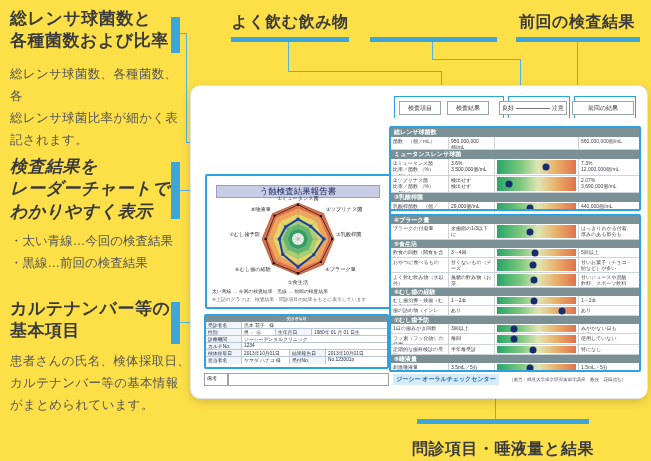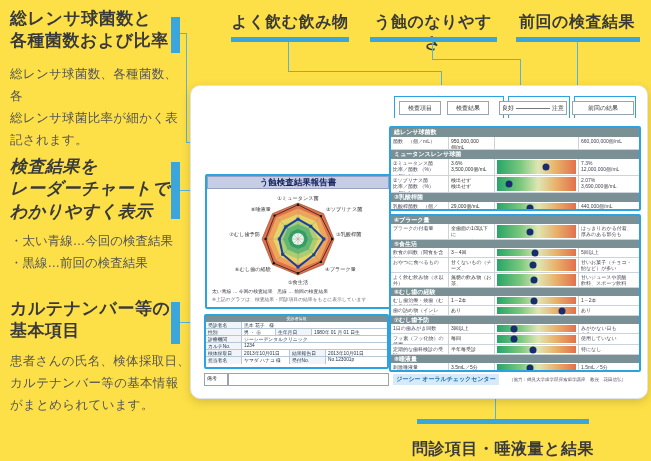--- a/index.html
+++ b/index.html
@@ -29,22 +29,22 @@
   .trow{display:flex;border-bottom:1px solid #ccd3da;box-sizing:border-box;font-size:5px;color:#333;
         line-height:1.25;overflow:hidden;background:#fff;}
   .c-label{width:58px;padding:1px 2px;border-right:1px solid #ccd3da;box-sizing:border-box;overflow:hidden;color:#445;}
   .c-val{width:46px;padding:1px 2px;border-right:1px solid #ccd3da;box-sizing:border-box;overflow:hidden;}
   .c-grad{width:84px;position:relative;border-right:1px solid #ccd3da;box-sizing:border-box;}
   .grad{position:absolute;left:2px;right:2px;top:1px;bottom:1px;
         background:linear-gradient(90deg,#27a567 0%,#7cc87f 30%,#dfe6b4 52%,#e9b36b 74%,#e2714b 100%);}
   .dot{position:absolute;width:7px;height:7px;border-radius:50%;background:#172d6e;top:50%;transform:translate(-50%,-50%);}
   .c-prev{flex:1;padding:1px 2px;box-sizing:border-box;overflow:hidden;color:#445;}
   
-  .r-title{height:13px;margin:0;background:#c7cde4;border:1px solid #97a0c0;box-sizing:border-box;
-           display:flex;align-items:center;justify-content:center;font-weight:bold;font-size:8.5px;color:#15235c;}
+  .r-title{height:13px;margin:9px;background:#c7cde4;border:1px solid #97a0c0;box-sizing:border-box;
+           display:flex;align-items:center;justify-content:center;font-weight:normal;font-size:8.5px;color:#15235c;}
   .r-legend{position:absolute;left:5px;top:112px;font-size:4.8px;line-height:1.7;color:#334;}
   
   .prow{display:flex;border-bottom:1px solid #b9c6d6;font-size:4.8px;color:#234;box-sizing:border-box;overflow:hidden;}
   .plabel{width:36px;background:#f1f5fa;border-right:1px solid #b9c6d6;padding:0 2px;box-sizing:border-box;overflow:hidden;}
   .pval{flex:1;padding:0 2px;overflow:hidden;box-sizing:border-box;}
   .pteal{background:#7a9094;color:#fff;font-size:4px;text-align:center;line-height:6px;overflow:hidden;}
   .remcell{border:1px solid #9aa4ae;box-sizing:border-box;font-size:5px;color:#333;padding:1px 2px;overflow:hidden;background:#fff;}
   .foot-left{background:#d6ebf7;color:#1e6db2;font-weight:bold;font-size:6px;display:flex;align-items:center;
              justify-content:center;overflow:hidden;}
   .foot-right{font-size:4.5px;color:#556;overflow:hidden;white-space:nowrap;}
@@ -79,21 +79,20 @@
 カルテナンバー等の基本情報
 がまとめられています。</div>
   <div class="abs lineH" style="left:180px;top:322px;width:24px;"></div>
 
   <div class="abs top-label" style="left:230px;top:12px;width:120px;">よく飲む飲み物</div>
   <div class="abs uline" style="left:231px;top:37px;width:118px;"></div>
   <div class="abs lineV" style="left:288px;top:42px;height:29px;"></div>
   <div class="abs lineH" style="left:288px;top:71px;width:153px;"></div>
   <div class="abs lineV" style="left:441px;top:71px;height:24px;"></div>
 
-  <div class="abs top-label" style="left:368px;top:12px;width:130px;">う蝕のなりやすさ</div>
   <div class="abs uline" style="left:370px;top:37px;width:127px;"></div>
   <div class="abs lineV" style="left:432px;top:42px;height:17px;"></div>
   <div class="abs lineH" style="left:432px;top:59px;width:89px;"></div>
   <div class="abs lineV" style="left:520px;top:59px;height:36px;"></div>
 
   <div class="abs top-label" style="left:514px;top:12px;width:126px;">前回の検査結果</div>
   <div class="abs uline" style="left:516px;top:37px;width:124px;"></div>
   <div class="abs lineV" style="left:577px;top:42px;height:53px;"></div>
 
   <div class="abs lineV" style="left:495px;top:397px;height:22px;"></div>

